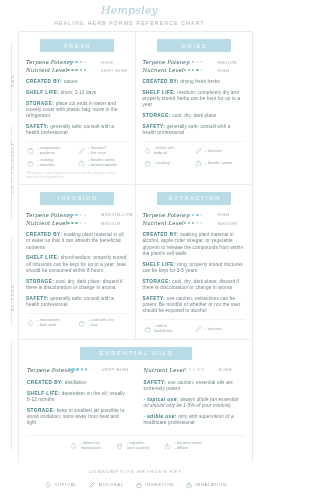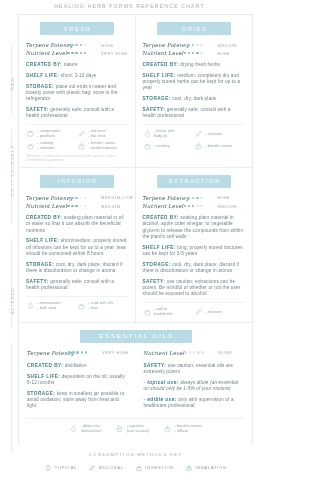--- a/index.html
+++ b/index.html
@@ -223,20 +223,21 @@
     font-size: 4px;
     letter-spacing: .75px;
     color: #8a9ba0;
   }
 </style>
 </head>
 <body>
 
 <div class="page">
 
+  <div class="brand">Hempsley</div>
   <div class="chart-title">HEALING HERB FORMS REFERENCE CHART</div>
 
   <div class="rail">
     <div class="rail-line a"></div>
     <div class="rail-line b"></div>
     <div class="rail-line c"></div>
     <div class="rail-line d"></div>
     <div class="vlabel raw">RAW</div>
     <div class="vlabel diy">DO IT YOURSELF</div>
     <div class="vlabel alt">ALTERED</div>

